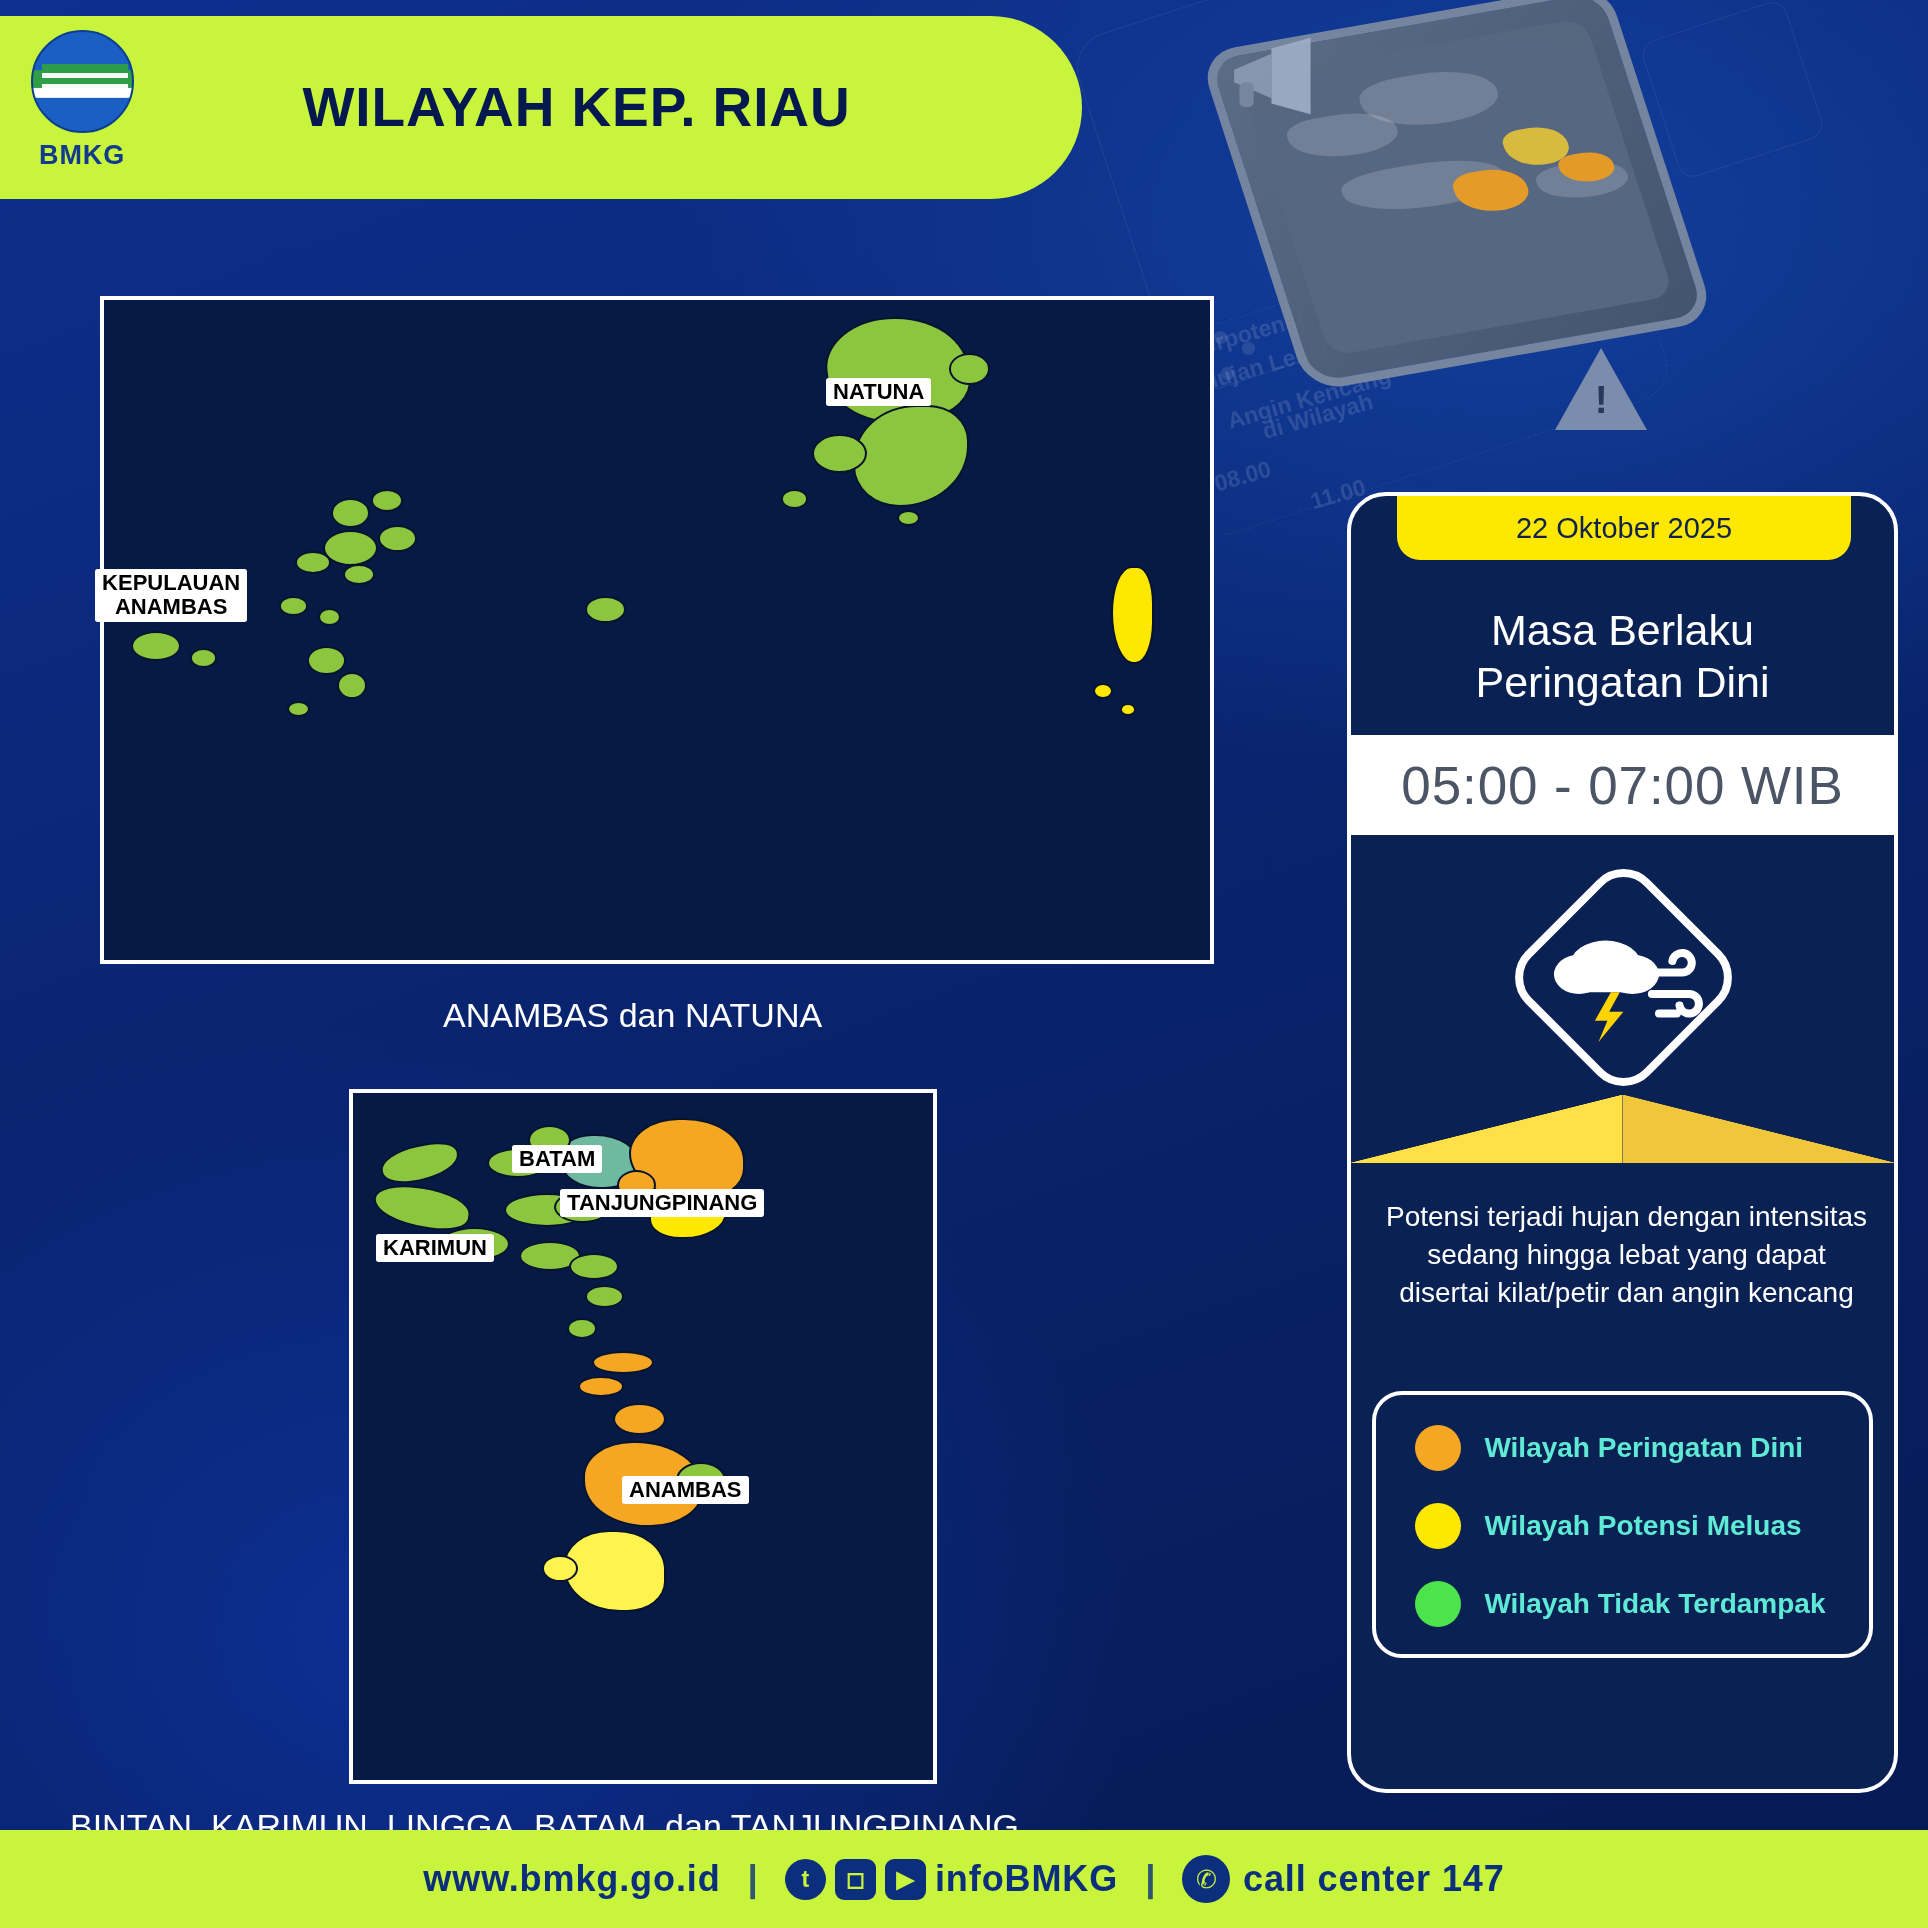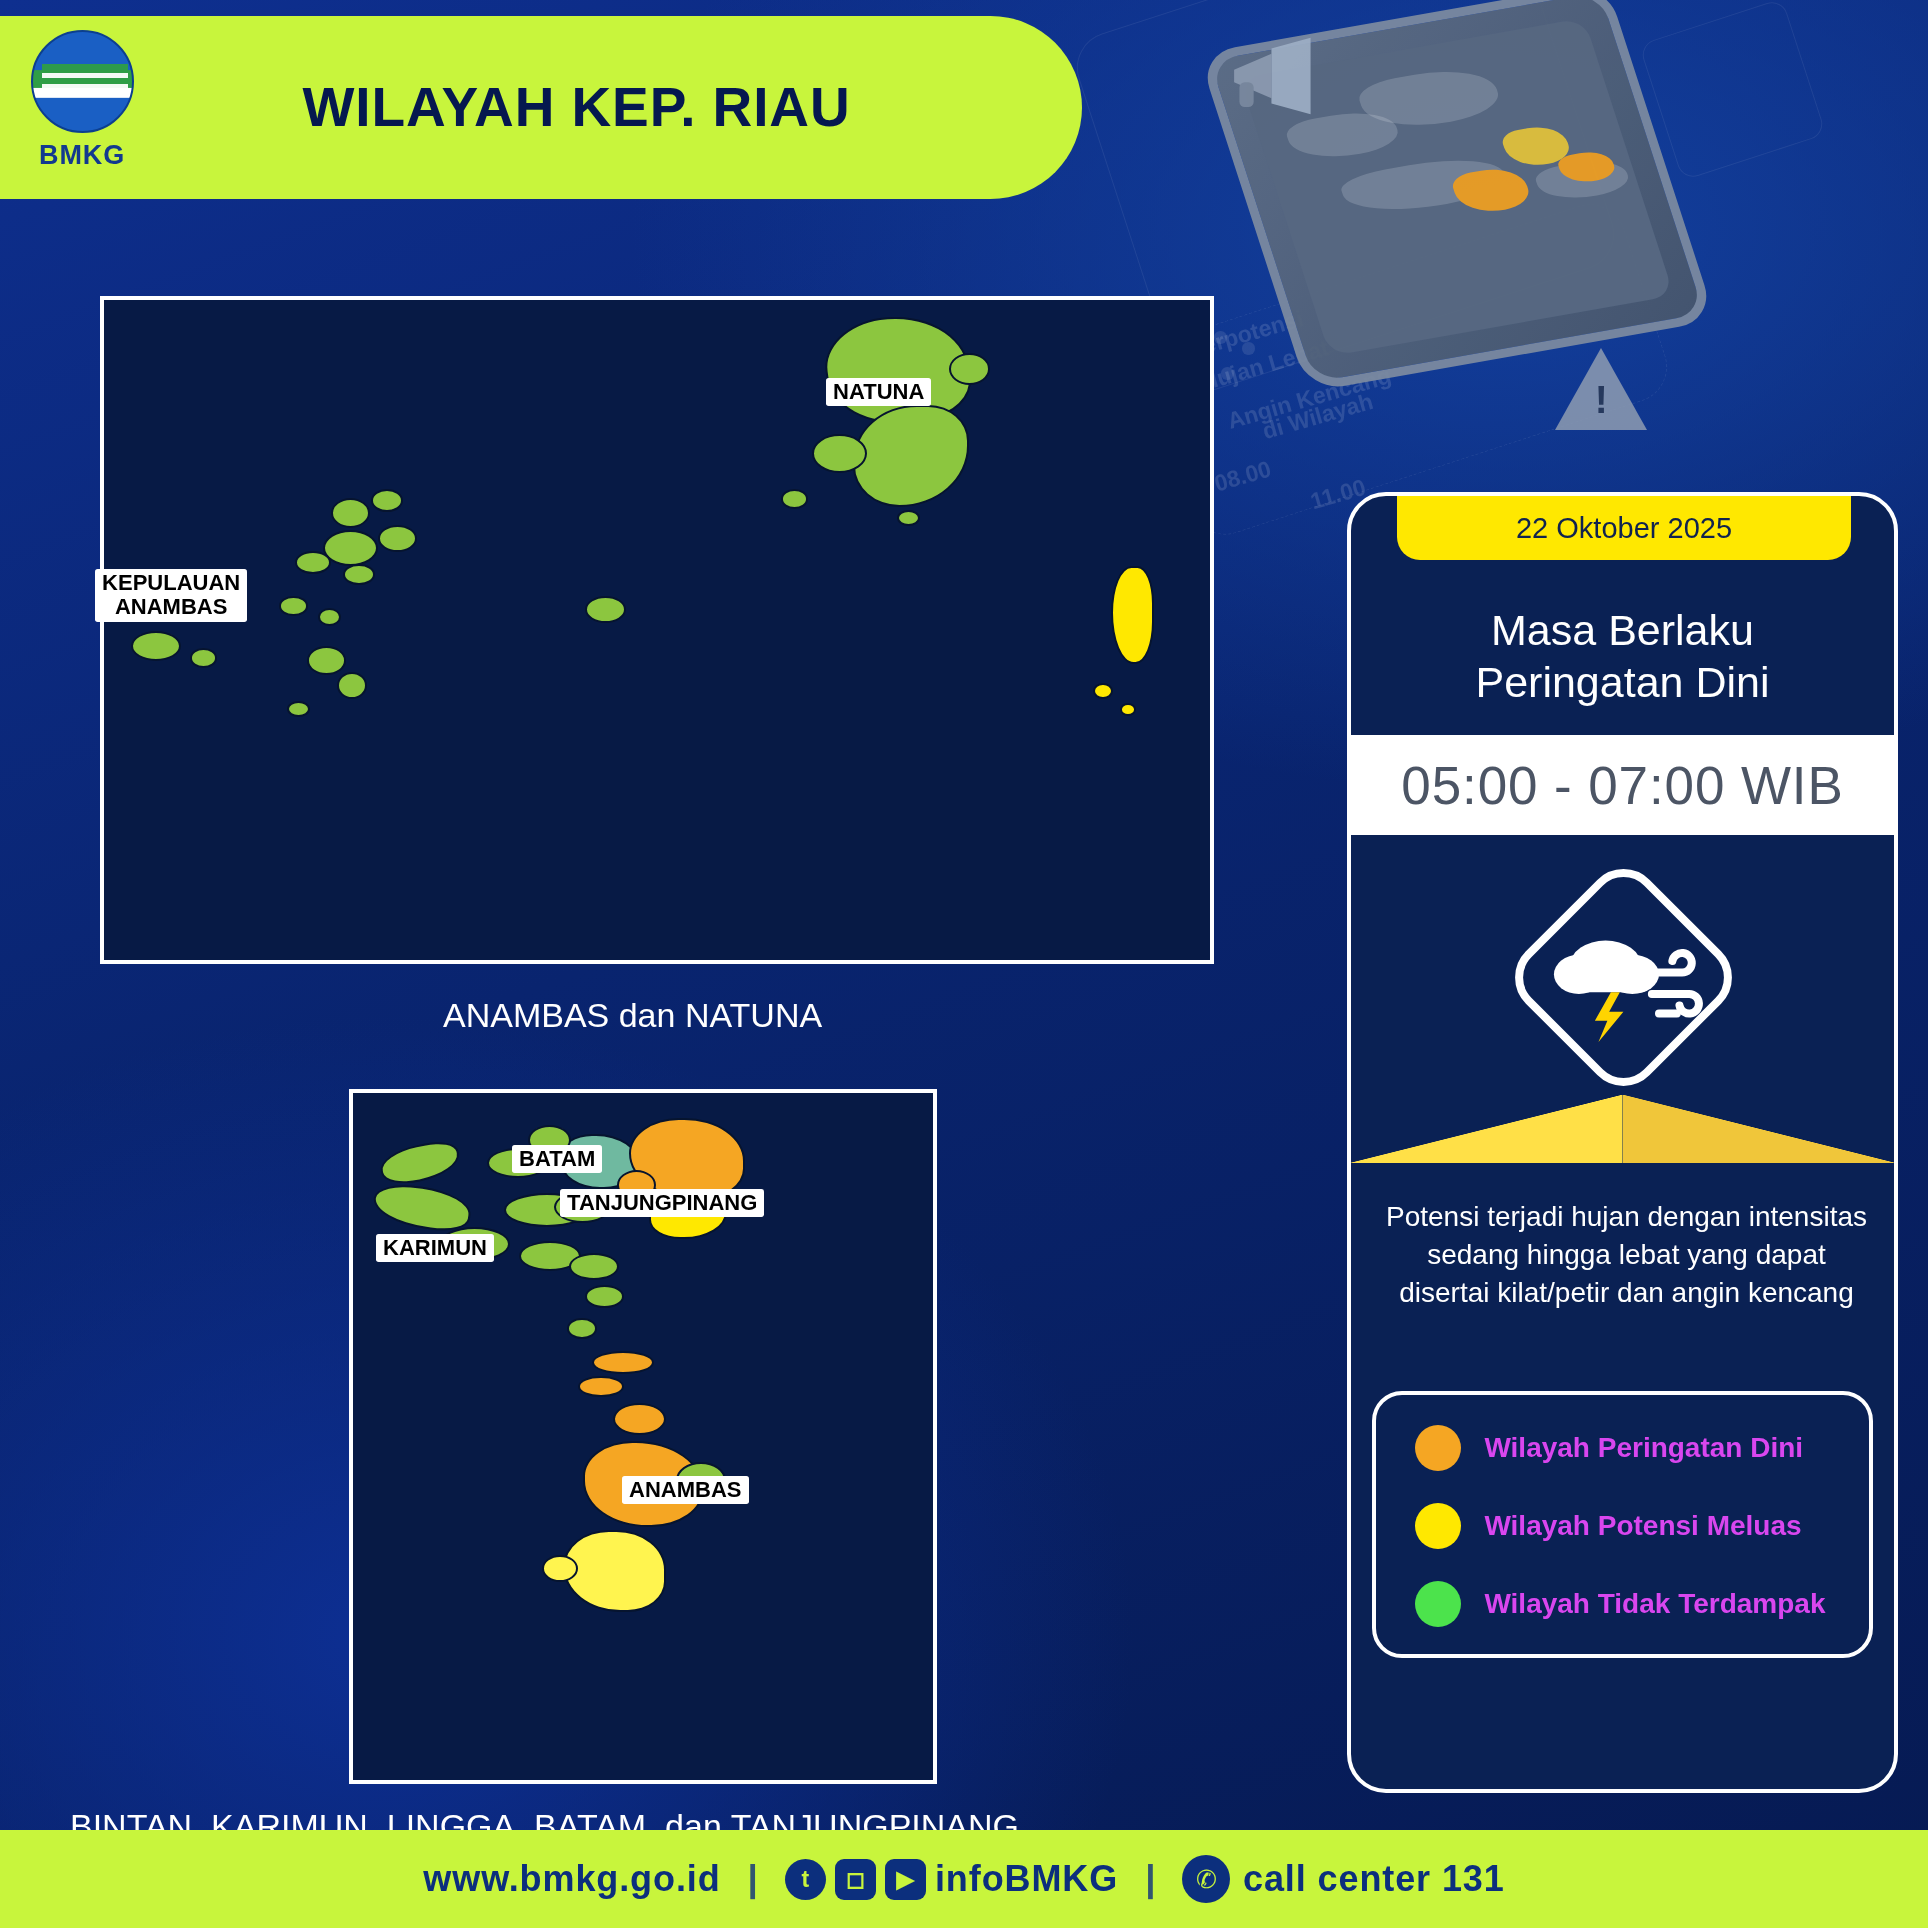--- a/index.html
+++ b/index.html
@@ -264,21 +264,21 @@
   .legend-row {
     display: flex; align-items: center;
     margin-bottom: 32px;
   }
   .legend-dot {
     width: 46px; height: 46px; border-radius: 50%;
     margin-right: 23px;
     flex: 0 0 auto;
   }
   .legend-label {
-    color: #d946ef;
+    color: #5eead4;
     font-size: 28px;
     font-weight: bold;
   }
 
   
   #footer {
     position: absolute;
     left: 0; bottom: 0;
     width: 1928px; height: 98px;
     background: #c8f53c;
@@ -503,18 +503,18 @@
     <div class="foot-sep">|</div>
     <div style="display:flex;align-items:center;">
       <span class="soc round">t</span>
       <span class="soc">◻</span>
       <span class="soc">▶</span>
       <span class="foot-text">infoBMKG</span>
     </div>
     <div class="foot-sep">|</div>
     <div style="display:flex;align-items:center;">
       <span class="phone-ico">✆</span>
-      <span class="foot-text">call center 131</span>
+      <span class="foot-text">call center 147</span>
     </div>
   </div>
 
 </div>
 
 
 </body></html>

